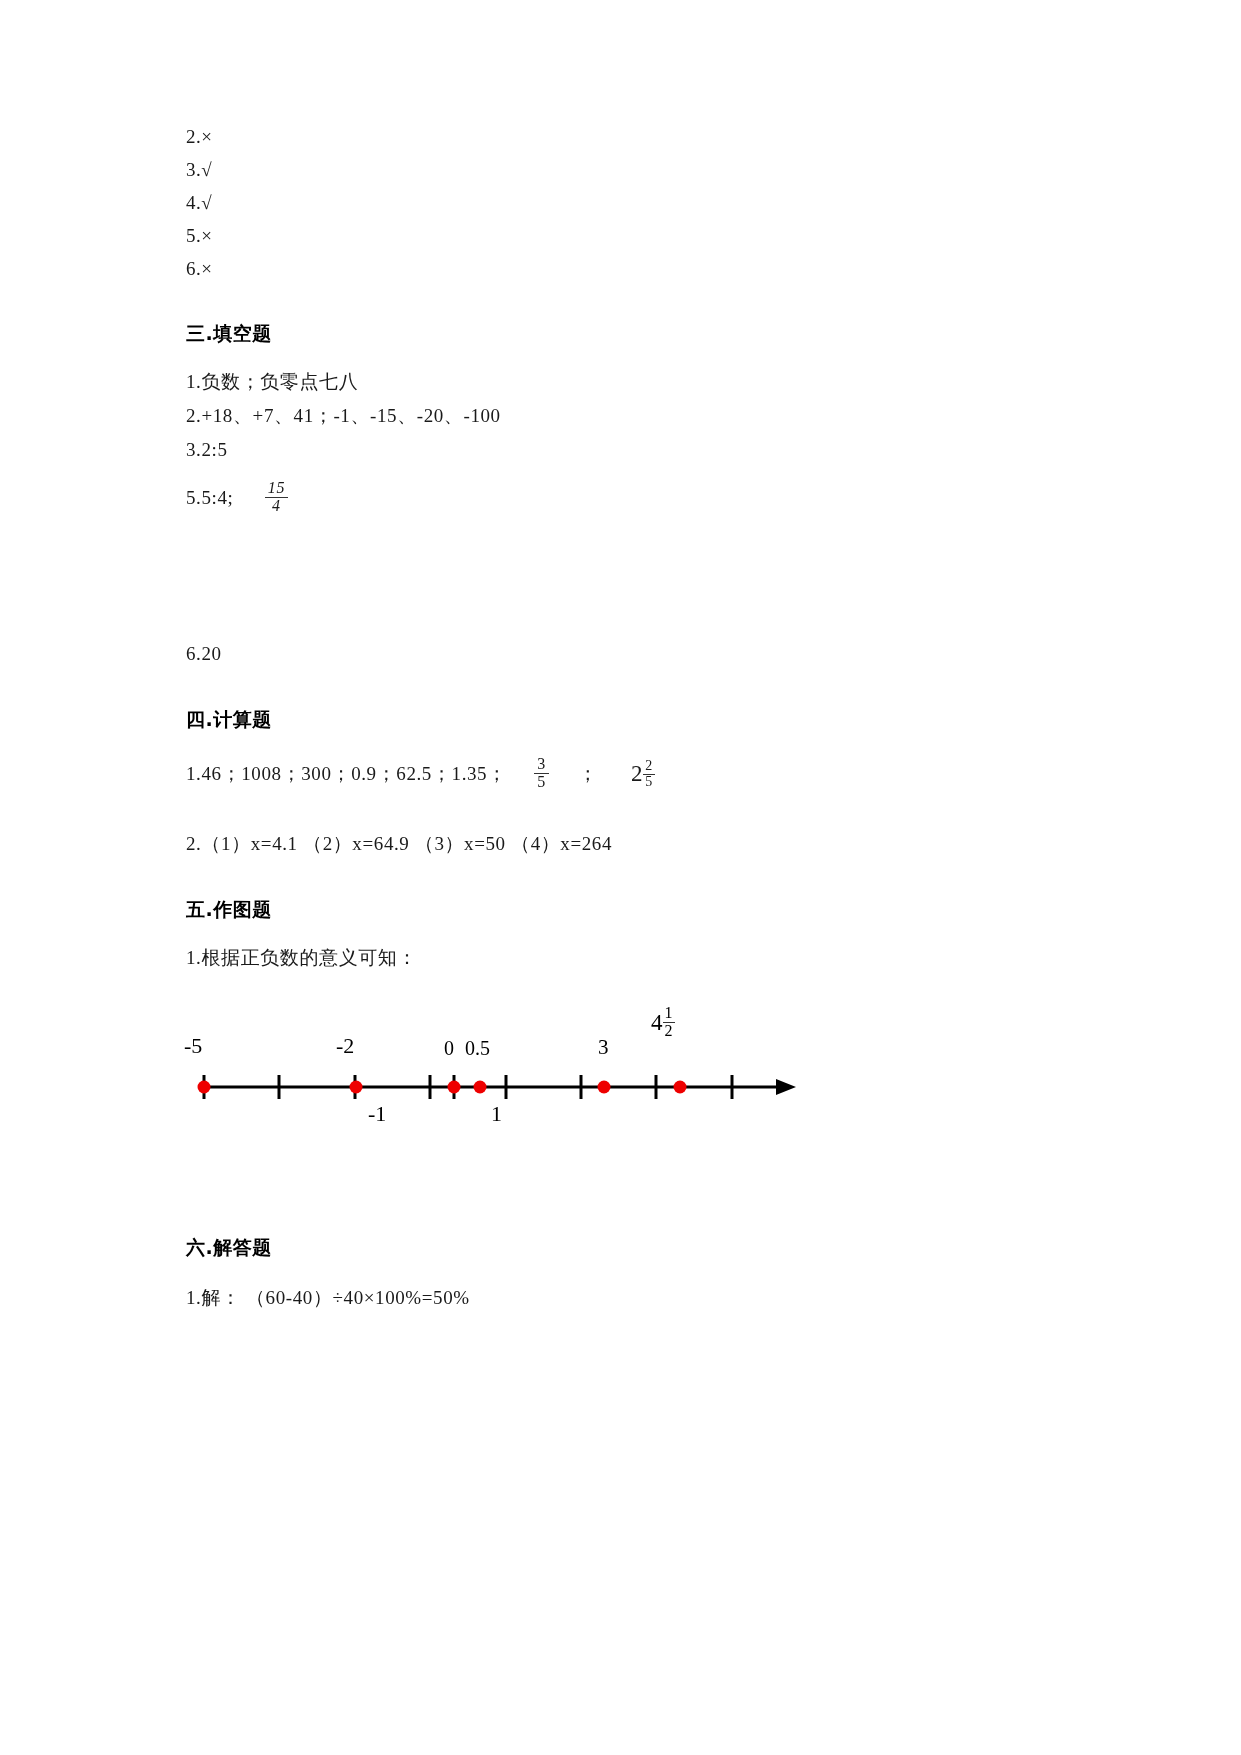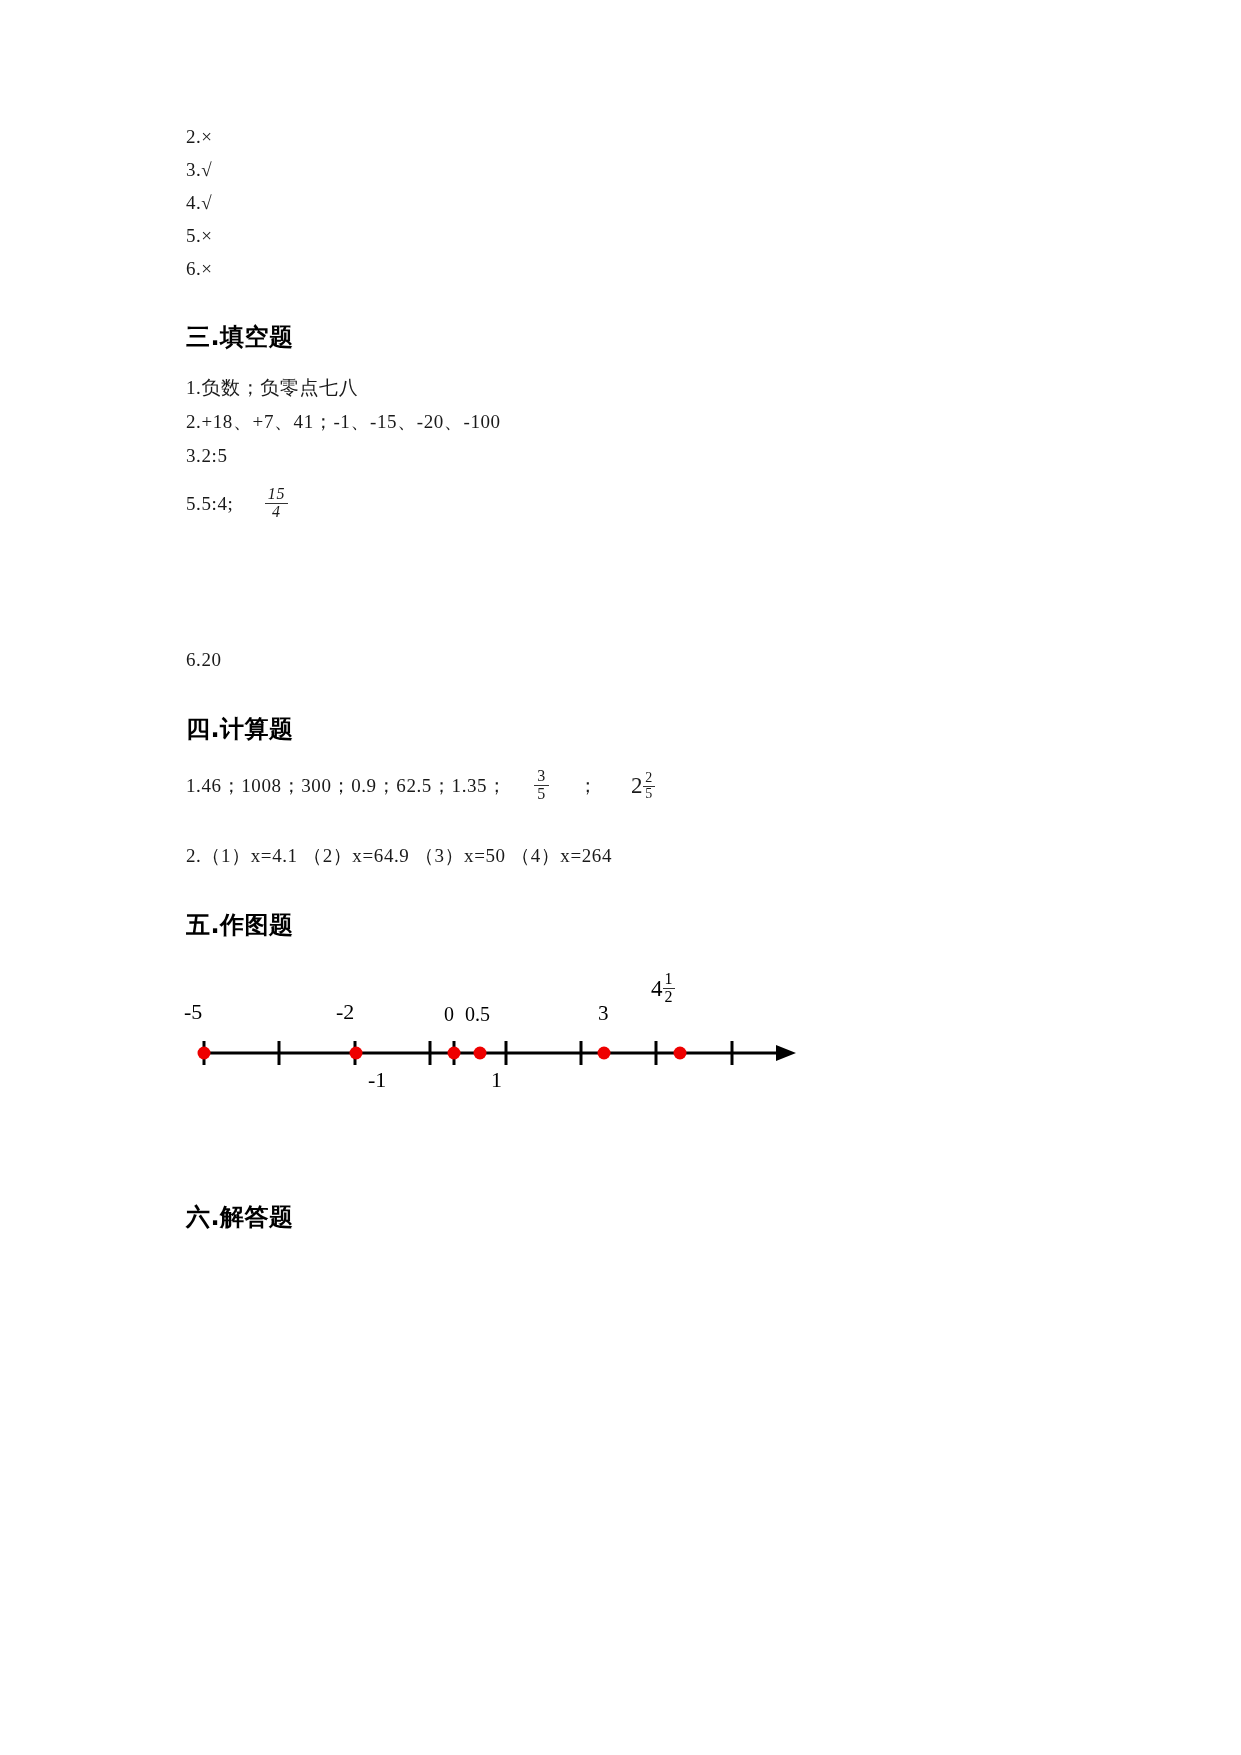--- a/index.html
+++ b/index.html
@@ -31,21 +31,21 @@
   }
   .tf-line {
     font-size: 19px;
     line-height: 33px;
     letter-spacing: 0.5px;
     color: #1a1a1a;
     font-family: "Liberation Serif", serif;
   }
   .section-heading {
     font-family: "DejaVu Sans", sans-serif;
-    font-size: 24px;
+    font-size: 19px;
     font-weight: bold;
     color: #000;
     margin-top: 36px;
     margin-bottom: 18px;
     letter-spacing: 0.5px;
   }
   .ans-line {
     font-size: 19px;
     line-height: 34px;
     color: #1a1a1a;
@@ -158,20 +158,21 @@
       <span style="margin-left:20px;">；</span>
       <span class="mixed" style="margin-left:28px;">
         <span class="whole">2</span><span class="frac2"><span class="num">2</span><span class="den">5</span></span>
       </span>
     </div>
 
     <div class="ans-line" style="margin-top:28px;">2.（1）x=4.1 （2）x=64.9 （3）x=50 （4）x=264</div>
 
     <div class="section-heading zh">五.作图题</div>
 
+    <div class="ans-line" style="margin-top:12px;">1.根据正负数的意义可知：</div>
 
     <div class="numline-wrap">
       <svg width="620" height="140" viewBox="0 0 620 140">
 
         <line x1="8" y1="72" x2="580" y2="72" stroke="#000000" stroke-width="3.2"></line>
         <polygon points="580,64 600,72 580,80" fill="#000000"></polygon>
 
         <line x1="8" y1="60" x2="8" y2="84" stroke="#000000" stroke-width="3"></line>
         <line x1="83" y1="60" x2="83" y2="84" stroke="#000000" stroke-width="3"></line>
         <line x1="159" y1="60" x2="159" y2="84" stroke="#000000" stroke-width="3"></line>
@@ -201,15 +202,16 @@
           <span class="whole">4</span><span class="frac2" style="font-size:16px;"><span class="num">1</span><span class="den">2</span></span>
         </span>
       </div>
 
       <div style="position:absolute; left:172px; top:86px; font-size:22px; font-family:'Liberation Serif',serif;">-1</div>
       <div style="position:absolute; left:295px; top:86px; font-size:22px; font-family:'Liberation Serif',serif;">1</div>
     </div>
 
     <div class="section-heading zh" style="margin-top:50px;">六.解答题</div>
 
+    <div class="solve-line" style="margin-top:8px;">1.解： （60-40）÷40×100%=50%</div>
 
   </div>
 </div>
 
 </body></html>

